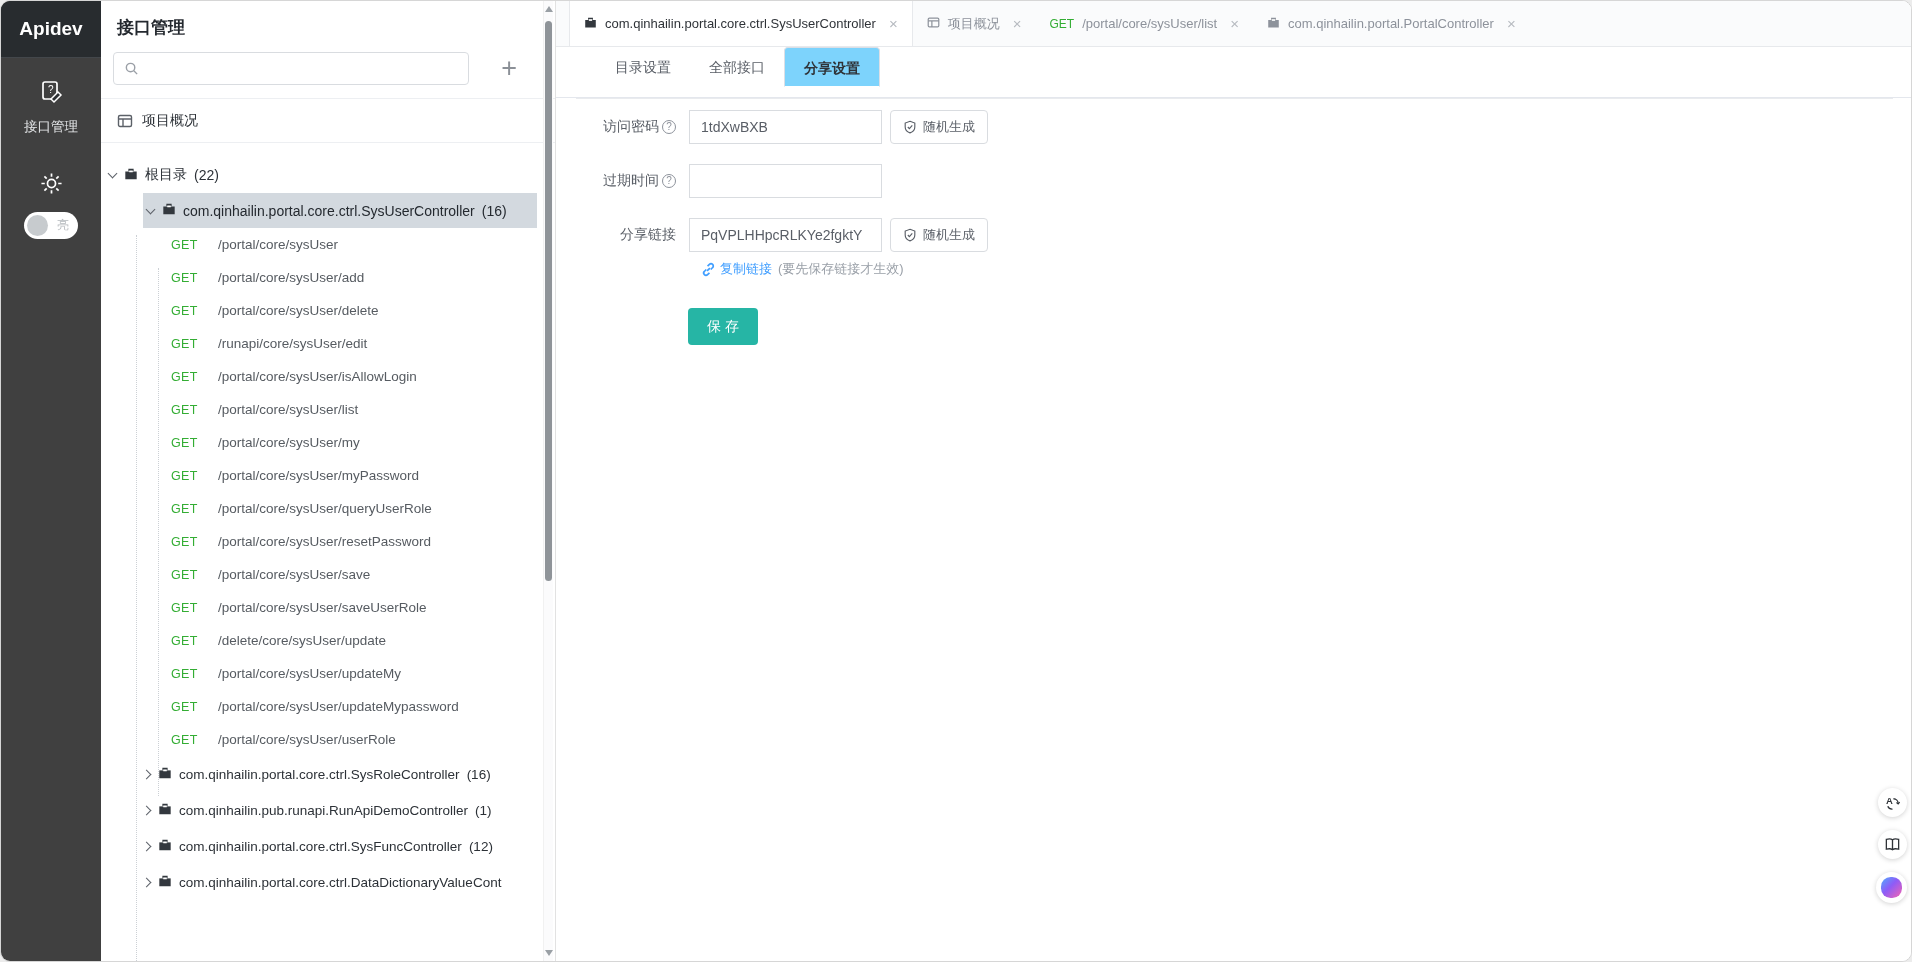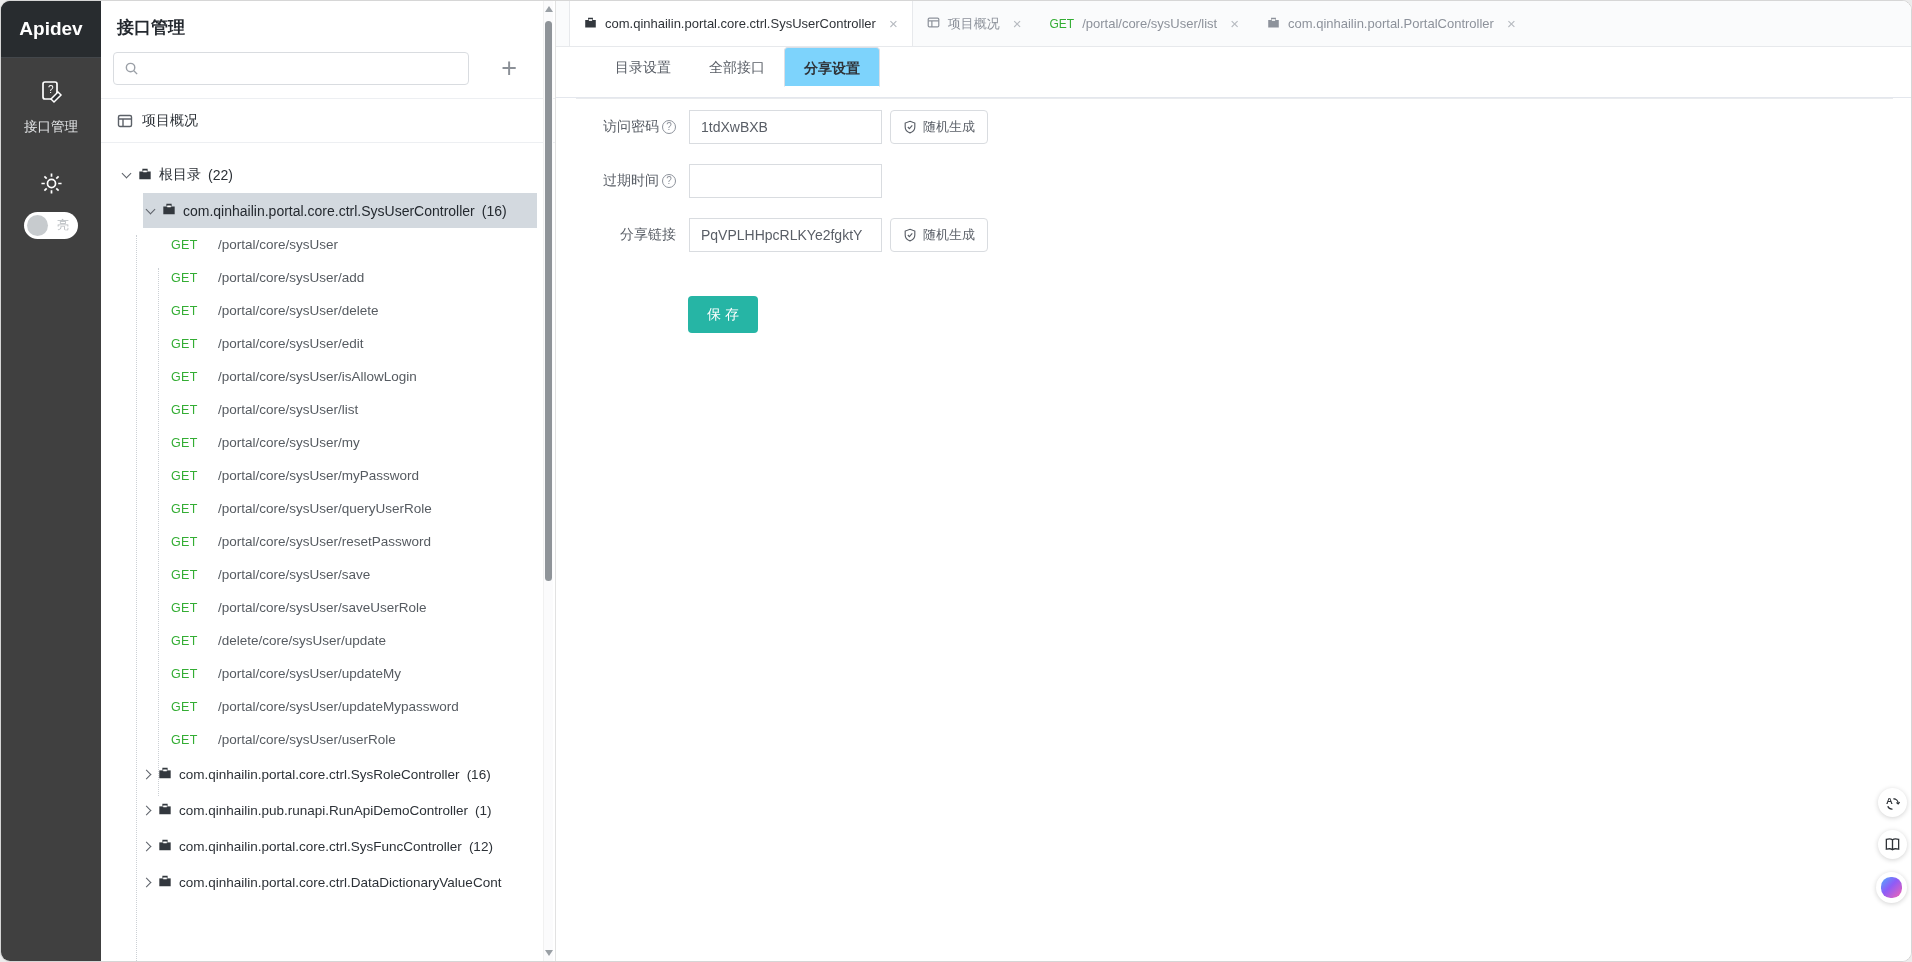--- a/index.html
+++ b/index.html
@@ -37,21 +37,21 @@
   .panel-divider { border-top:1px solid #edeff2; margin-top:10px; }
   .nav-row { height:44px; display:flex; align-items:center; padding:0 16px;
              border-bottom:1px solid #edeff2; font-size:14px; color:#2c3137; cursor:pointer; }
   .nav-row .ic { margin-right:9px; display:inline-flex; }
   .chev { display:inline-block; width:7px; height:7px;
           border-right:1.5px solid #5c6168; border-bottom:1.5px solid #5c6168; }
   .chev.down { transform:rotate(45deg); margin-top:-3px; }
   .chev.right { transform:rotate(-45deg); }
   .tree-list { position:relative; padding-top:16px; }
   .t-row { display:flex; align-items:center; white-space:nowrap; cursor:pointer; }
-  .row-root { height:32px; padding-left:22px; font-size:14px; color:#2c3137; }
+  .row-root { height:32px; padding-left:8px; font-size:14px; color:#2c3137; }
   .row-root .chev, .row-sel .chev, .row-ctrl .chev { margin-right:8px; flex:0 0 auto; }
   .box-ic { margin-right:7px; flex:0 0 auto; }
   .row-sel { height:35px; margin:2px 18px 0 42px; background:#d3d9df;
              font-size:14px; color:#24292f; padding-left:4px; }
   .cnt { margin-left:7px; }
   .row-get { height:33px; padding-left:70px; font-size:13.5px; color:#565b61; }
   .row-get .method { color:#33ad33; font-size:12.5px; width:36px; margin-right:11px;
                      letter-spacing:.3px; flex:0 0 36px; }
   .row-ctrl { height:36px; padding-left:42px; font-size:13.5px; color:#2c3137;
               overflow:hidden; }
@@ -223,21 +223,21 @@
           <span>/portal/core/sysUser/add</span>
         </div>
 
         <div class="t-row row-get">
           <span class="method">GET</span>
           <span>/portal/core/sysUser/delete</span>
         </div>
 
         <div class="t-row row-get">
           <span class="method">GET</span>
-          <span>/portal/core/sysUser/edit</span>
+          <span>/runapi/core/sysUser/edit</span>
         </div>
 
         <div class="t-row row-get">
           <span class="method">GET</span>
           <span>/portal/core/sysUser/isAllowLogin</span>
         </div>
 
         <div class="t-row row-get">
           <span class="method">GET</span>
           <span>/portal/core/sysUser/list</span>
@@ -445,20 +445,33 @@
             <span style="display:inline-flex;">
               <svg width="14" height="14" viewBox="0 0 16 16" fill="none" stroke="#595e66" stroke-width="1.3">
                 <path d="M8 1.5 L13.5 3.5 V8 C13.5 11.5 11 13.7 8 14.7 C5 13.7 2.5 11.5 2.5 8 V3.5 Z"></path>
                 <path d="M5.5 8 L7.3 9.8 L10.6 6.2"></path>
               </svg>
             </span>
             <span>随机生成</span>
           </button>
         </div>
 
+        <div class="copy-row">
+          <span class="copy-link">
+            <span style="display:inline-flex;">
+              <svg width="15" height="15" viewBox="0 0 16 16" fill="none" stroke="#409eff" stroke-width="1.8">
+                <path d="M6.5 9.5 L9.5 6.5"></path>
+                <path d="M7 4.5 L9 2.5 a2.4 2.4 0 0 1 3.4 3.4 L10.4 8"></path>
+                <path d="M9 11.5 L7 13.5 a2.4 2.4 0 0 1 -3.4 -3.4 L5.6 8"></path>
+              </svg>
+            </span>
+            <span>复制链接</span>
+          </span>
+          <span class="copy-note">(要先保存链接才生效)</span>
+        </div>
 
         <button class="save-btn">保 存</button>
       </div>
     </div>
   </section>
 
   <div class="fab fab1">
     <span style="display:inline-flex;">
       <svg width="17" height="17" viewBox="0 0 18 18" fill="none">
         <text x="2" y="11" font-size="10" fill="#2f3338" font-family="Liberation Sans,sans-serif" font-weight="bold">A</text>

